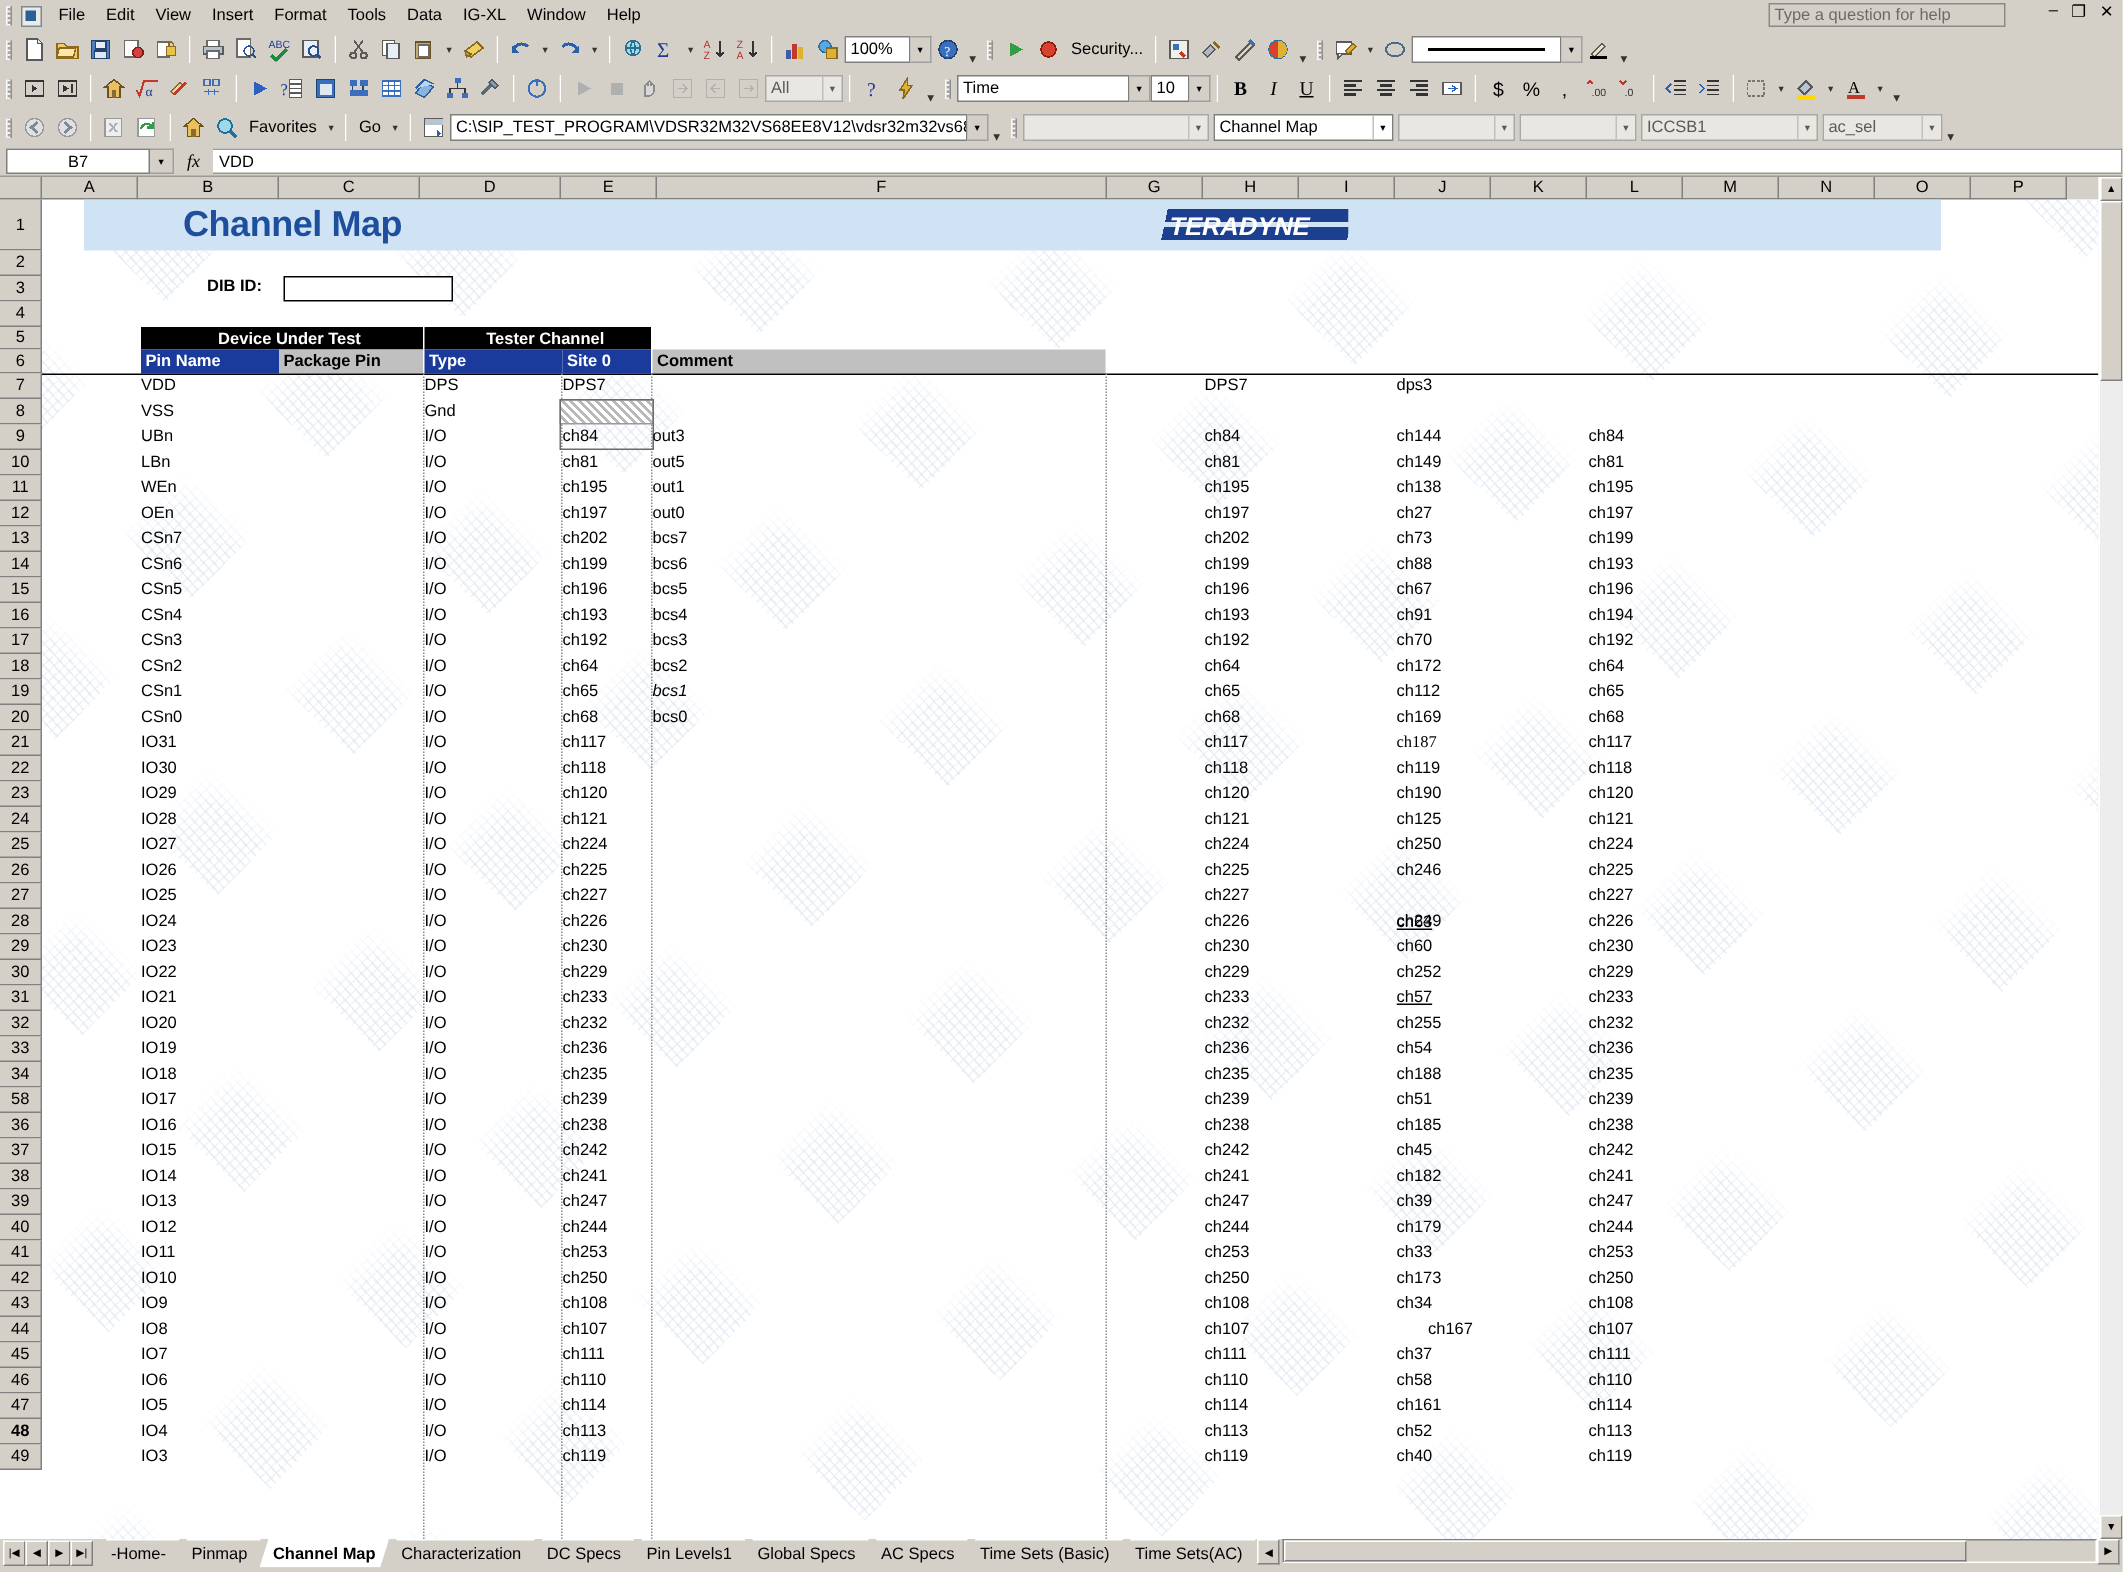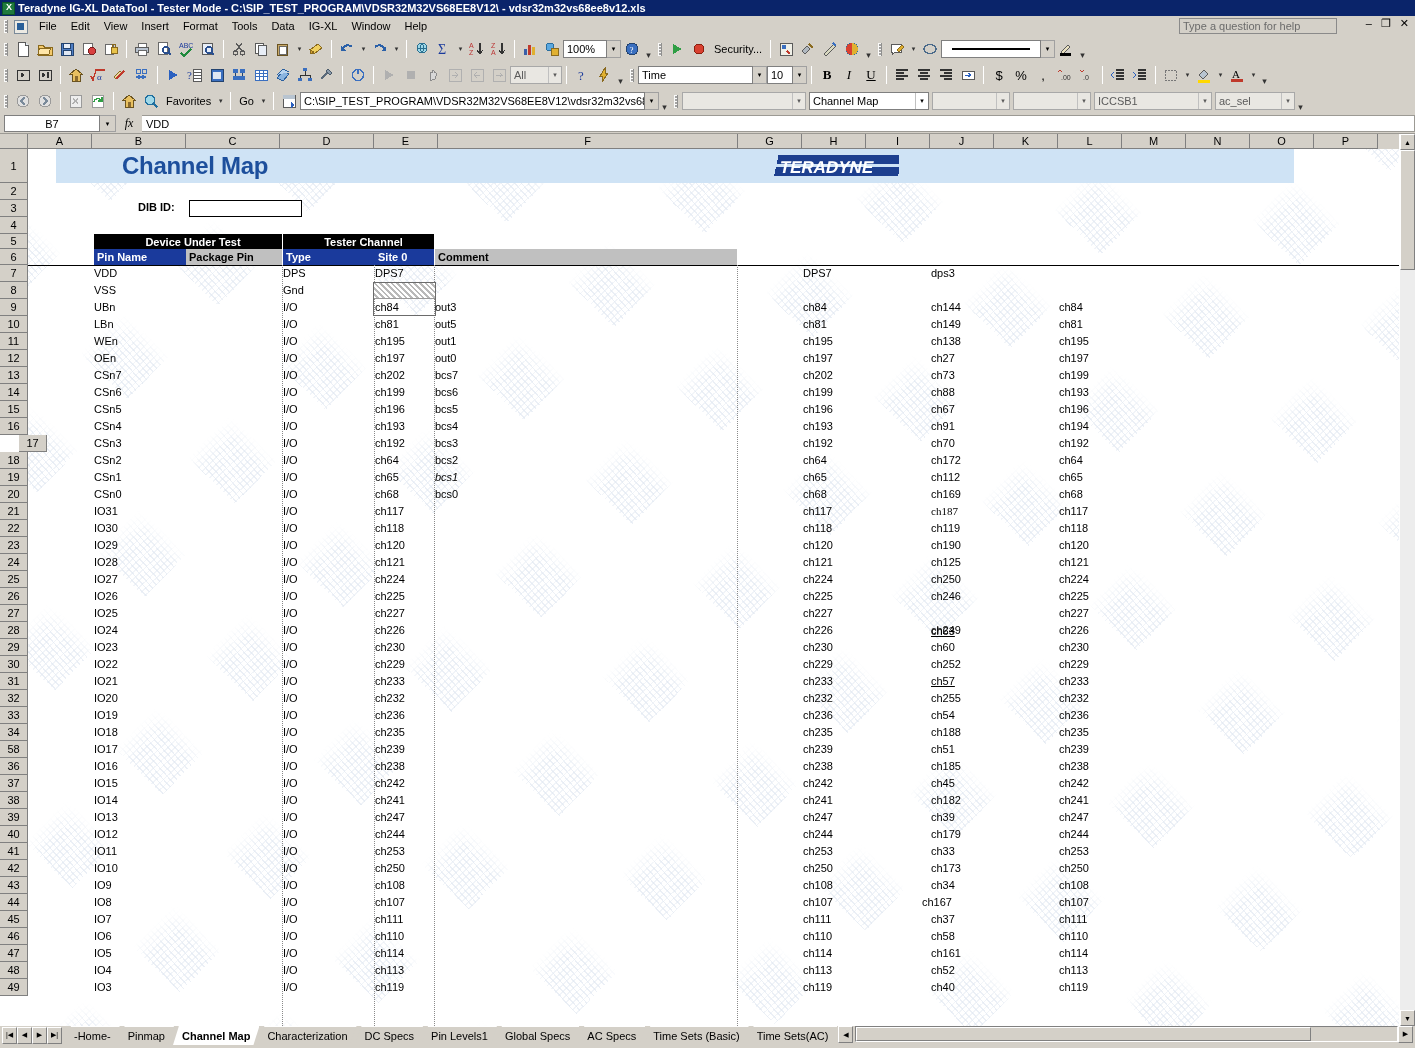--- a/index.html
+++ b/index.html
@@ -223,24 +223,20 @@
   .sb-panel{ border-left:1px solid #808080; border-right:1px solid #fff; height:17px; display:flex; align-items:center; padding:0 6px;}
   .eechina{ position:absolute; right:8px; color:#5a5a5a; font-size:12px; }
 
   svg { shape-rendering:crispEdges; }
 </style>
 </head>
 <body>
 
 <div class="app">
 
-  <div class="titlebar">
-    <span class="xl-ico"></span>
-    <span class="tb-title">Teradyne IG-XL DataTool - Tester Mode - C:\SIP_TEST_PROGRAM\VDSR32M32VS68EE8V12\ - vdsr32m32vs68ee8v12.xls</span>
-  </div>
 
   <div class="menubar">
     <span class="grip"></span>
     <span class="menu-xlicon"></span>
     <span class="menuitem">File</span>
     <span class="menuitem">Edit</span>
     <span class="menuitem">View</span>
     <span class="menuitem">Insert</span>
     <span class="menuitem">Format</span>
     <span class="menuitem">Tools</span>
@@ -1101,21 +1097,21 @@
               <div class="cell" style="left: 66px; top: 728px;">IO9</div>
               <div class="cell" style="left: 255px; top: 728px;">I/O</div>
               <div class="cell" style="left: 347px; top: 728px;">ch108</div>
               <div class="cell" style="left: 775px; top: 728px;">ch108</div>
               <div class="cell" style="left: 903px; top: 728px;">ch34</div>
               <div class="cell" style="left: 1031px; top: 728px;">ch108</div>
               <div class="cell" style="left: 66px; top: 745px;">IO8</div>
               <div class="cell" style="left: 255px; top: 745px;">I/O</div>
               <div class="cell" style="left: 347px; top: 745px;">ch107</div>
               <div class="cell" style="left: 775px; top: 745px;">ch107</div>
-              <div class="cell" style="left: 894px; top: 745px; text-align: center;">ch167</div>
+              <div class="cell" style="left: 924px; top: 745px; text-align: center;">ch167</div>
               <div class="cell" style="left: 1031px; top: 745px;">ch107</div>
               <div class="cell" style="left: 66px; top: 762px;">IO7</div>
               <div class="cell" style="left: 255px; top: 762px;">I/O</div>
               <div class="cell" style="left: 347px; top: 762px;">ch111</div>
               <div class="cell" style="left: 775px; top: 762px;">ch111</div>
               <div class="cell" style="left: 903px; top: 762px;">ch37</div>
               <div class="cell" style="left: 1031px; top: 762px;">ch111</div>
               <div class="cell" style="left: 66px; top: 779px;">IO6</div>
               <div class="cell" style="left: 255px; top: 779px;">I/O</div>
               <div class="cell" style="left: 347px; top: 779px;">ch110</div>
@@ -1153,21 +1149,21 @@
             <div class="rowcell" style="height: 17px;">7</div>
             <div class="rowcell" style="height: 17px;">8</div>
             <div class="rowcell" style="height: 17px;">9</div>
             <div class="rowcell" style="height: 17px;">10</div>
             <div class="rowcell" style="height: 17px;">11</div>
             <div class="rowcell" style="height: 17px;">12</div>
             <div class="rowcell" style="height: 17px;">13</div>
             <div class="rowcell" style="height: 17px;">14</div>
             <div class="rowcell" style="height: 17px;">15</div>
             <div class="rowcell" style="height: 17px;">16</div>
-            <div class="rowcell" style="height: 17px; margin-left: 19px;">17</div>
+            <div class="rowcell" style="height: 17px;">17</div>
             <div class="rowcell" style="height: 17px;">18</div>
             <div class="rowcell" style="height: 17px;">19</div>
             <div class="rowcell" style="height: 17px;">20</div>
             <div class="rowcell" style="height: 17px;">21</div>
             <div class="rowcell" style="height: 17px;">22</div>
             <div class="rowcell" style="height: 17px;">23</div>
             <div class="rowcell" style="height: 17px;">24</div>
             <div class="rowcell" style="height: 17px;">25</div>
             <div class="rowcell" style="height: 17px;">26</div>
             <div class="rowcell" style="height: 17px;">27</div>
@@ -1184,21 +1180,21 @@
             <div class="rowcell" style="height: 17px;">38</div>
             <div class="rowcell" style="height: 17px;">39</div>
             <div class="rowcell" style="height: 17px;">40</div>
             <div class="rowcell" style="height: 17px;">41</div>
             <div class="rowcell" style="height: 17px;">42</div>
             <div class="rowcell" style="height: 17px;">43</div>
             <div class="rowcell" style="height: 17px;">44</div>
             <div class="rowcell" style="height: 17px;">45</div>
             <div class="rowcell" style="height: 17px;">46</div>
             <div class="rowcell" style="height: 17px;">47</div>
-            <div class="rowcell" style="height: 17px;">48</div>
+            <div class="rowcell" style="height: 17px; font-weight: bold;">48</div>
             <div class="rowcell" style="height: 17px;">49</div>
           </div>
       </div>
     </div>
 
     <div class="vscroll">
       <div class="sbtn">▲</div>
       <div class="sthumb" style="height:120px"></div>
       <div class="strough"></div>
       <div class="sbtn">▼</div>

